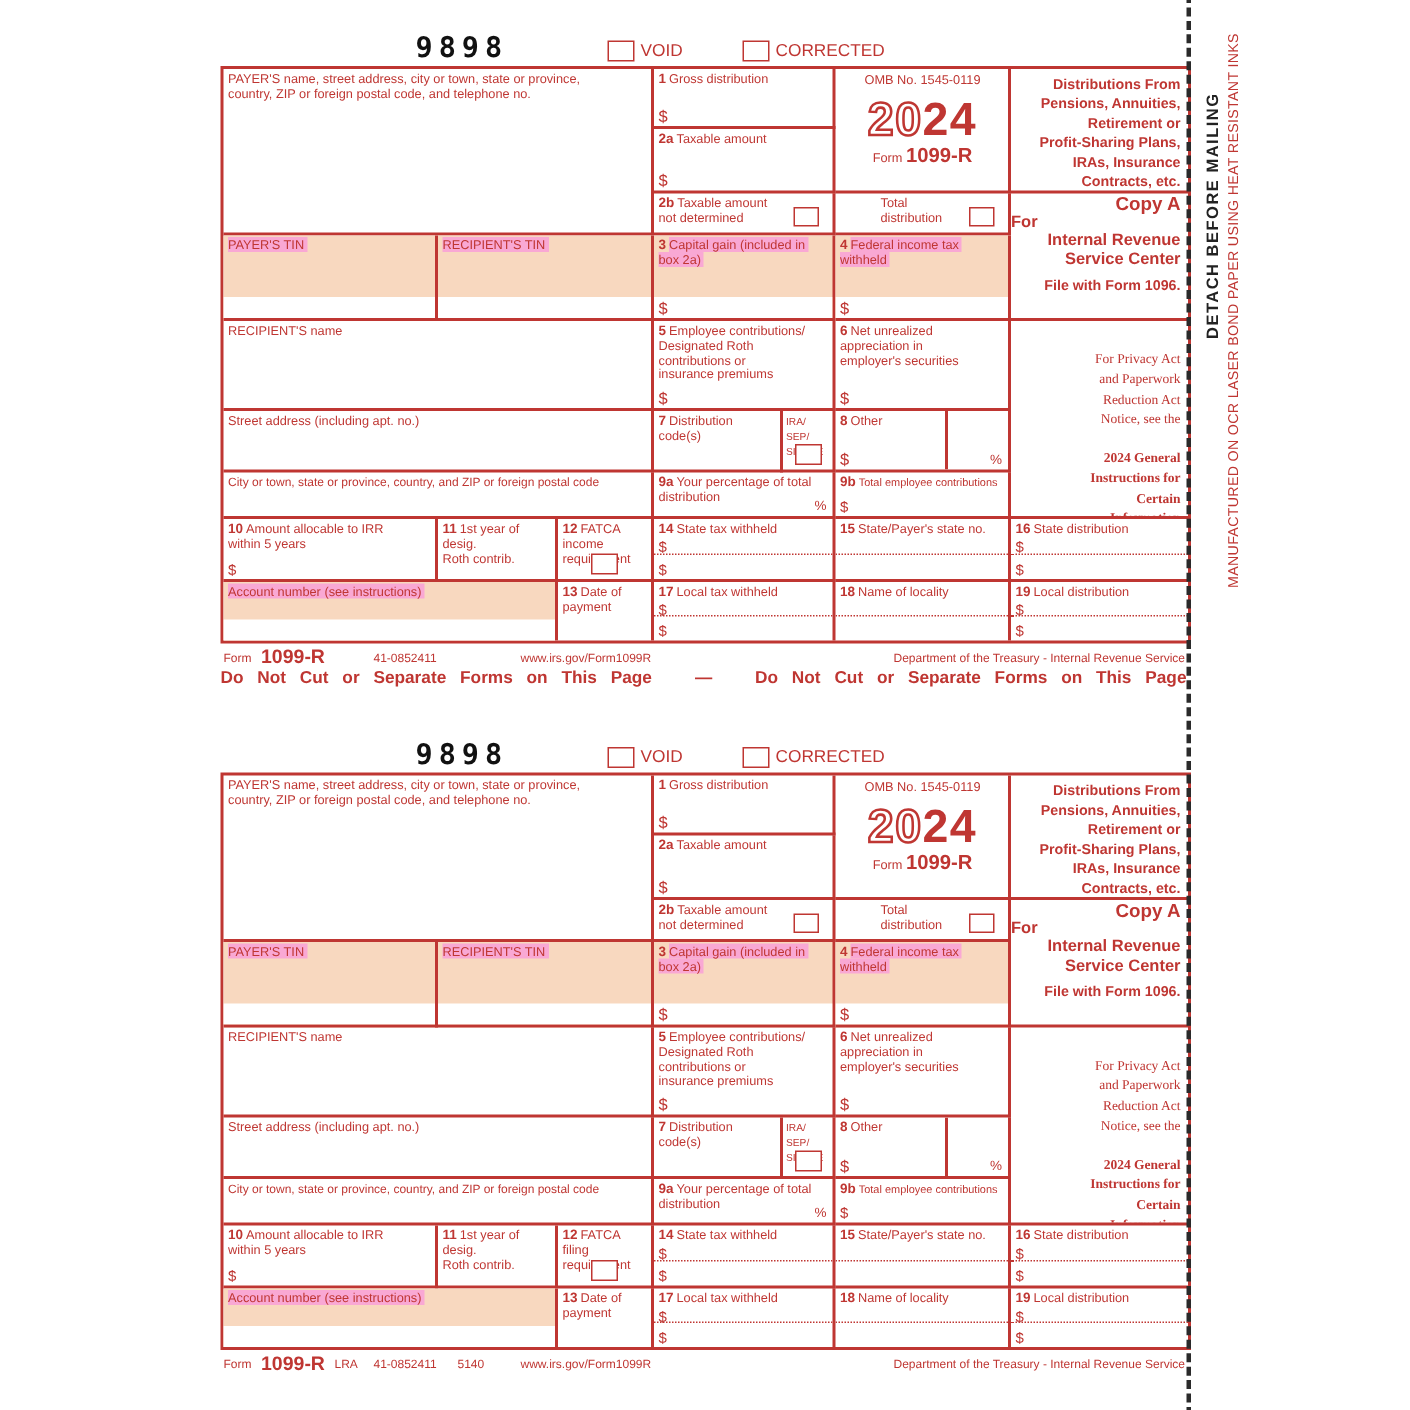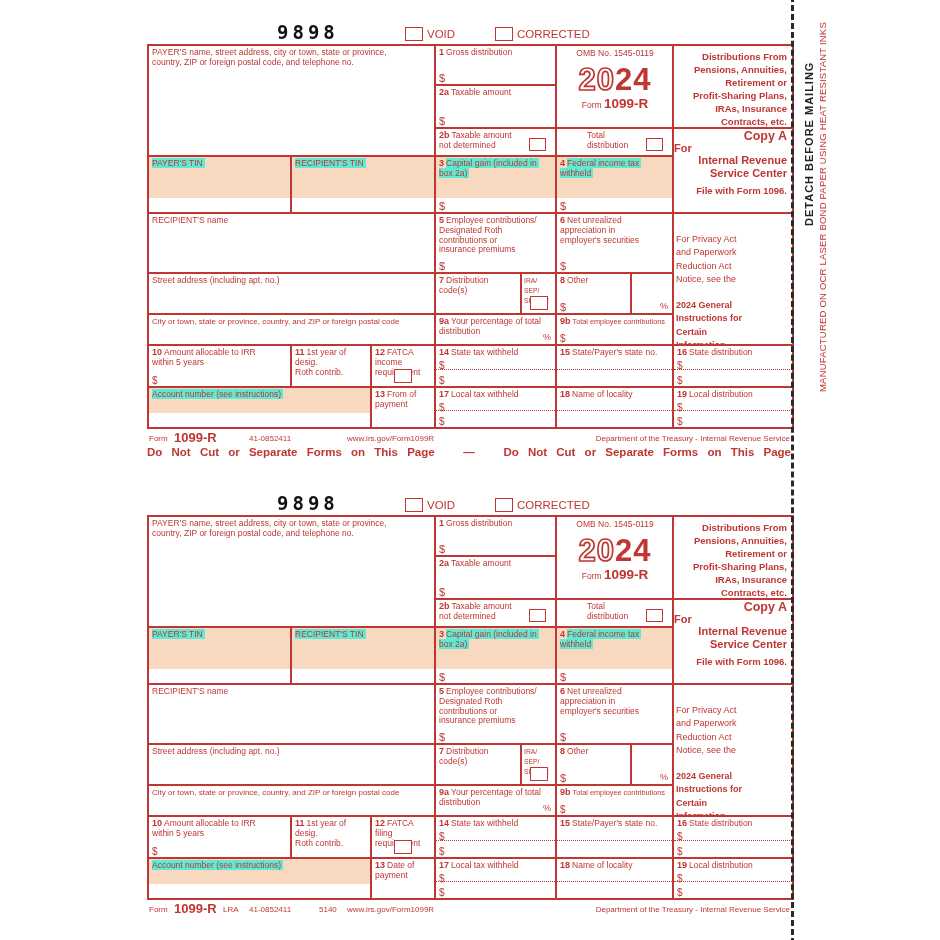--- a/index.html
+++ b/index.html
@@ -21,21 +21,21 @@
   
   .form-box{position:absolute;left:0;top:24px;width:647px;height:385px;
        border:2px solid var(--ink);box-sizing:border-box;}
   .cell{position:absolute;box-sizing:border-box;border-right:2px solid var(--ink);
        border-bottom:2px solid var(--ink);font-size:8.5px;line-height:9.8px;
        padding:2px 2px 0 3px;color:var(--ink);overflow:hidden;}
   .nbr{border-right:none;} .nbb{border-bottom:none;}
   .shaded{background:var(--shade);}
   .num{font-weight:700;font-size:9px;margin-right:2px;}
   .lbl{white-space:pre-line;}
-  .chip{background:#5eead4;box-decoration-break:clone;-webkit-box-decoration-break:clone;padding:0 2px 0 0;}
+  .chip{background:#f9a8d4;box-decoration-break:clone;-webkit-box-decoration-break:clone;padding:0 2px 0 0;}
   .entry{position:absolute;left:0;right:0;bottom:0;height:14px;background:#fff;}
   .dollar{position:absolute;left:3px;bottom:0px;font-size:11px;z-index:2;}
   .dollar-mid{position:absolute;left:3px;top:38%;font-size:10px;z-index:2;}
   .dollar-sm{position:absolute;left:3px;bottom:0px;font-size:10px;z-index:2;}
   .pct{position:absolute;right:4px;bottom:1px;font-size:9px;}
   .dotline{position:absolute;left:0;right:0;top:57%;border-top:1.6px dotted var(--ink);}
   .cb2{position:absolute;right:9px;bottom:4px;display:inline-block;width:15px;height:11px;
        border:1.6px solid var(--ink);background:#fff;}
   .cb-center{position:absolute;left:50%;transform:translateX(-50%);bottom:3px;width:16px;height:12px;
        border:1.6px solid var(--ink);background:#fff;}
@@ -50,31 +50,31 @@
   .formnum .fw{font-size:8.5px;} .formnum .fn{font-weight:700;font-size:13.5px;}
 
   
   .r-title{font-weight:700;font-size:9.5px;line-height:13px;text-align:right;
        white-space:pre-line;padding:4px 5px 0 2px;}
   .copyA{font-weight:700;font-size:12.5px;text-align:right;padding-right:5px;margin-top:3px;}
   .copyFor{font-weight:700;font-size:11px;padding-right:5px;margin-top:2px;}
   .copyDest{font-weight:700;font-size:11px;line-height:13px;text-align:right;
        white-space:pre-line;padding-right:5px;}
   .fileWith{font-weight:700;font-size:9.5px;text-align:right;padding-right:5px;margin-top:6px;}
-  .privacy{font-size:9px;line-height:13.2px;white-space:pre-line;padding:6px 5px 0 2px;}
+  .privacy{font-size:9px;line-height:13.2px;text-align:right;white-space:pre-line;padding:6px 5px 0 2px;font-family:Liberation Serif, serif;}
   .privacy .pbold{font-weight:700;}
 
   .ira-lbl{font-size:6.8px;line-height:7.5px;white-space:pre-line;}
   .sm-lbl{font-size:7.3px;}
 
   
   .form-footer{position:absolute;left:0;top:410px;width:647px;height:16px;color:var(--ink);}
   .ff{position:absolute;top:4px;font-size:8px;}
   .ff-formword{left:2px;} .ff-number{left:27px;top:0;font-size:13px;font-weight:700;}
-  .ff-lra{left:76px;} .ff-printer{left:102px;} .ff-code{left:158px;margin-left:14px;}
+  .ff-lra{left:76px;} .ff-printer{left:102px;} .ff-code{left:158px;}
   .ff-url{left:200px;} .ff-dept{right:4px;}
 
   
   .cut-line{position:absolute;left:147px;top:446px;width:644px;display:flex;
        justify-content:space-between;align-items:center;font-weight:700;font-size:11.5px;
        color:var(--ink);word-spacing:6px;}
 
   
   .detach-line{position:absolute;left:791px;top:-4px;height:948px;width:0;
        border-left:3px dashed #2a2a2a;}
@@ -261,21 +261,21 @@
       <span class="dollar-mid">$</span>
       <span class="dotline"></span>
       <span class="dollar-sm">$</span>
     </div>
 
     <div class="cell shaded nbb" style="left:0;top:342px;width:223px;height:39px">
       <span class="lbl chip">Account number (see instructions)</span>
       <span class="entry"></span>
     </div>
     <div class="cell nbb" style="left:223px;top:342px;width:64px;height:39px">
-      <span class="num">13</span><span class="lbl">From of
+      <span class="num">13</span><span class="lbl">Date of
 payment</span>
     </div>
     <div class="cell nbb" style="left:287px;top:342px;width:121px;height:39px">
       <span class="num">17</span><span class="lbl">Local tax withheld</span>
       <span class="dollar-mid">$</span>
       <span class="dotline"></span>
       <span class="dollar-sm">$</span>
     </div>
     <div class="cell nbb" style="left:408px;top:342px;width:117px;height:39px">
       <span class="num">18</span><span class="lbl">Name of locality</span>

